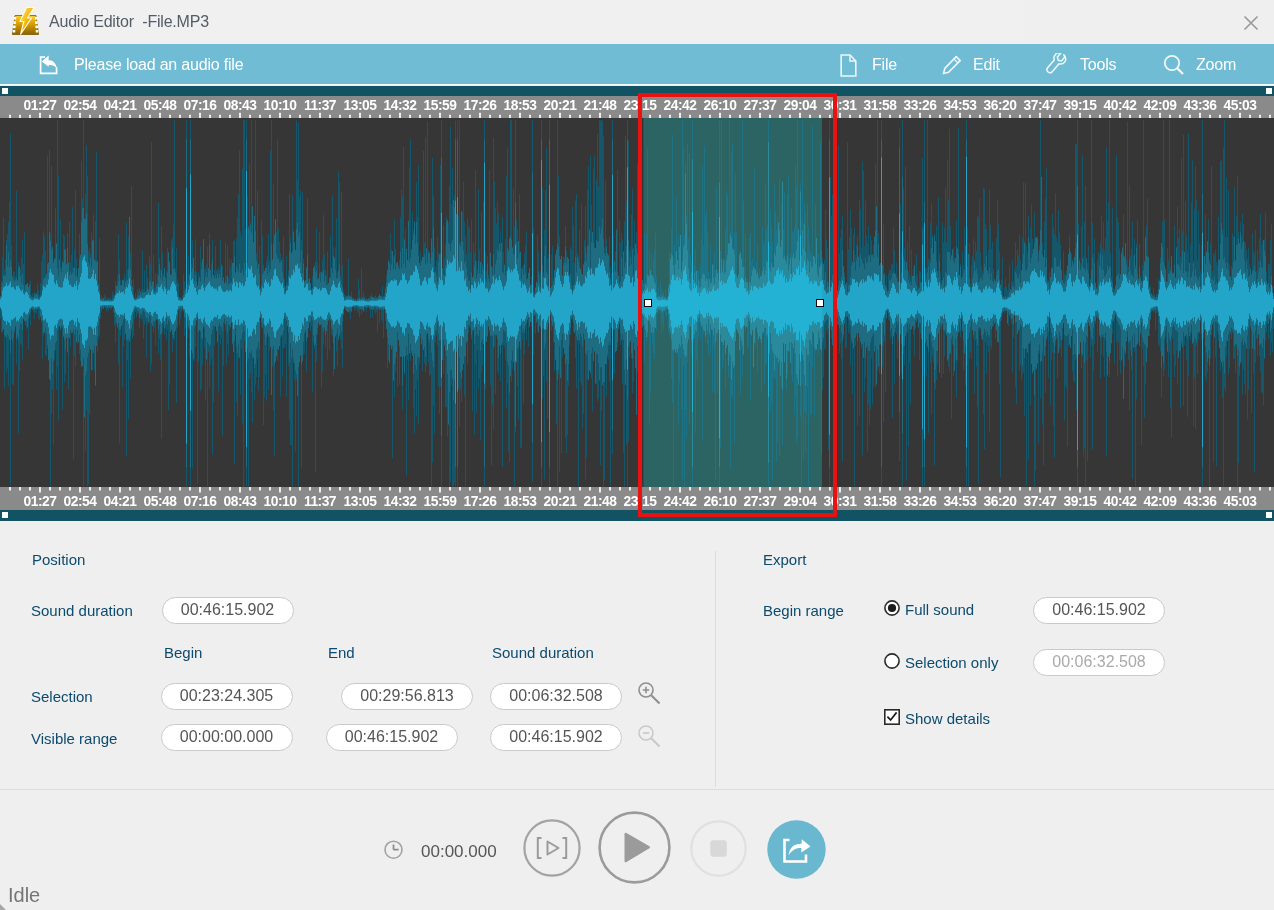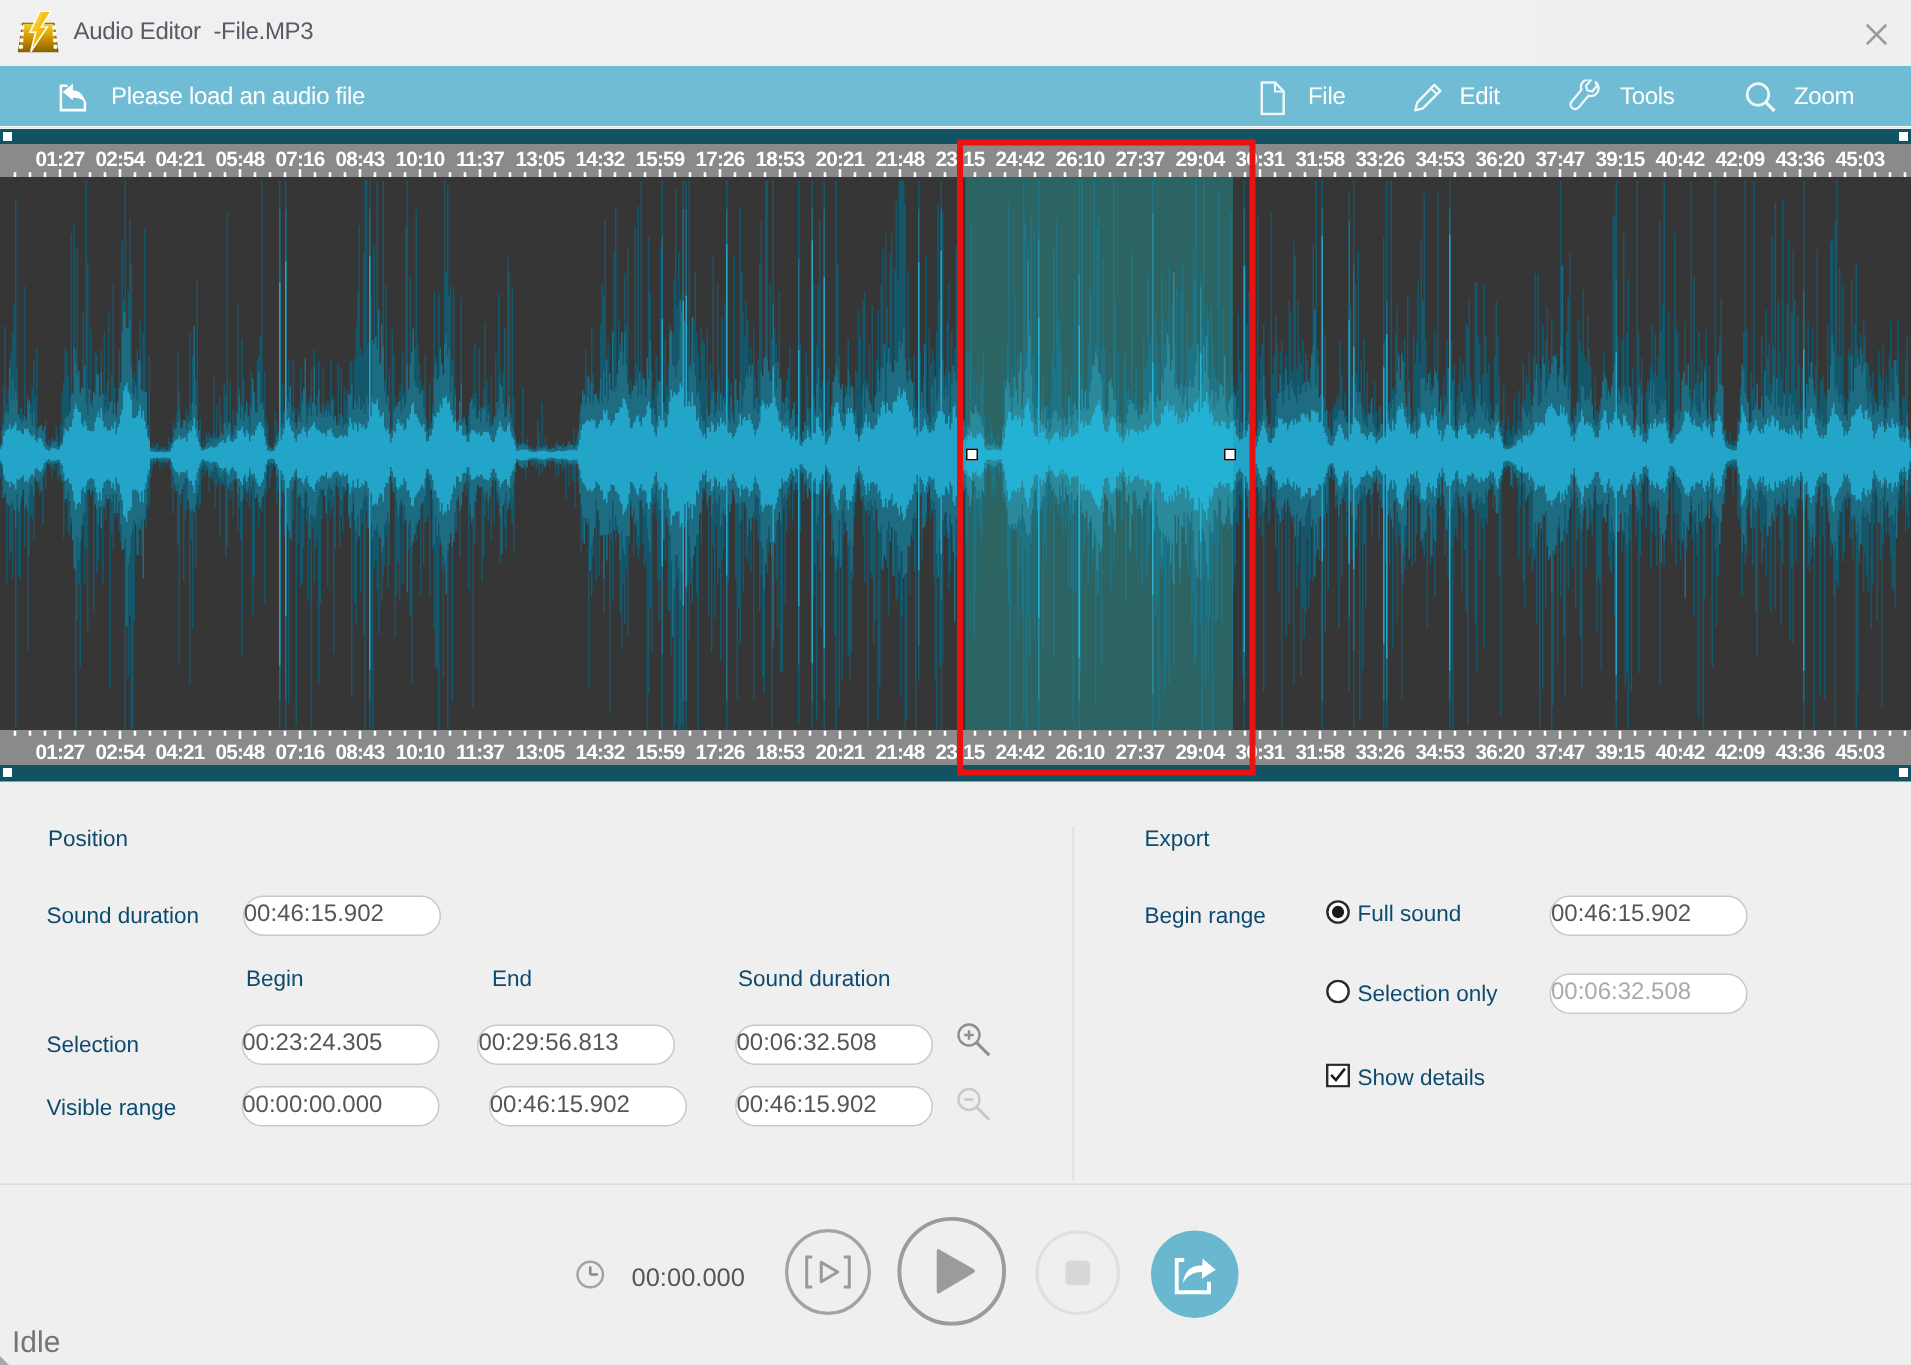--- a/index.html
+++ b/index.html
@@ -11,21 +11,21 @@
 #strip1{left:0;top:85.5px;width:1274px;height:10.5px;background:#115363}
 #strip2{left:0;top:510px;width:1274px;height:11px;background:#115363}
 .sqh{width:6.3px;height:6.3px;background:#fff}
 #ruler1{left:0;top:96px;width:1274px;height:22.3px;background:#8a8a8a}
 #ruler2{left:0;top:487.4px;width:1274px;height:22.6px;background:#8a8a8a}
 #wavebox{left:0;top:118.3px;width:1274px;height:369.1px;background:#363636}
 #redbox{left:638.4px;top:92.8px;width:198.5px;height:423.9px;border:4.4px solid #ea1111;box-sizing:border-box}
 .selh{width:6px;height:6px;background:#fff;border:1.6px solid #0a0a0a}
 .lab{font-size:15px;color:#0c4a6e}
 .pill{position:absolute;width:130px;height:25px;background:#fff;border:1px solid #c9c9c9;border-radius:13.5px;
- font-size:16px;color:#555;text-align:left;line-height:24px}
+ font-size:16px;color:#555;text-align:center;line-height:24px}
 .pill.gray{color:#aaa}
 #vdiv{left:715px;top:551px;width:1px;height:236px;background:#dcdcdc}
 #hdiv{left:0;top:789px;width:1274px;height:1px;background:#dcdcdc}
 #timetxt{left:421px;top:842px;font-size:17px;color:#565656}
 #idle{left:8px;top:884px;font-size:20px;color:#757575}
 #grip{left:0;top:904px;width:0;height:0;border-left:6px solid #a8a8a8;border-top:6px solid transparent}
 </style></head><body>
 <div class="abs" id="titlebar">
     <svg class="abs" style="left:10px;top:6px" width="31" height="31" viewBox="0 0 31 31">
 <defs>
@@ -182,21 +182,21 @@
 <div class="abs selh" style="left:815.9px;top:299px"></div>
 
 <span class="abs lab" style="left:32px;top:551px">Position</span>
 <span class="abs lab" style="left:31px;top:602px">Sound duration</span>
 <div class="pill" style="left:161.5px;top:596.5px">00:46:15.902</div>
 <span class="abs lab" style="left:164px;top:644px">Begin</span>
 <span class="abs lab" style="left:328px;top:644px">End</span>
 <span class="abs lab" style="left:492px;top:644px">Sound duration</span>
 <span class="abs lab" style="left:31px;top:688px">Selection</span>
 <div class="pill" style="left:160.5px;top:682.8px">00:23:24.305</div>
-<div class="pill" style="left:318px;top:682.8px">00:29:56.813</div>
+<div class="pill" style="left:341px;top:682.8px">00:29:56.813</div>
 <div class="pill" style="left:490px;top:682.8px">00:06:32.508</div>
 <svg class="abs" style="left:638px;top:682px" width="25" height="25" viewBox="0 0 25 25">
     <circle cx="8" cy="8" r="7" fill="none" stroke="#8f8f8f" stroke-width="1.6"></circle>
     <path d="M8 4.8 V11.2 M4.8 8 H11.2" stroke="#8f8f8f" stroke-width="1.6" fill="none"></path>
     <path d="M13.2 13.2 L21.5 21.5" stroke="#8f8f8f" stroke-width="2.1"></path>
   </svg>
 <span class="abs lab" style="left:31px;top:730px">Visible range</span>
 <div class="pill" style="left:160.5px;top:724.3px">00:00:00.000</div>
 <div class="pill" style="left:325.5px;top:724.3px">00:46:15.902</div>
 <div class="pill" style="left:490px;top:724.3px">00:46:15.902</div>

